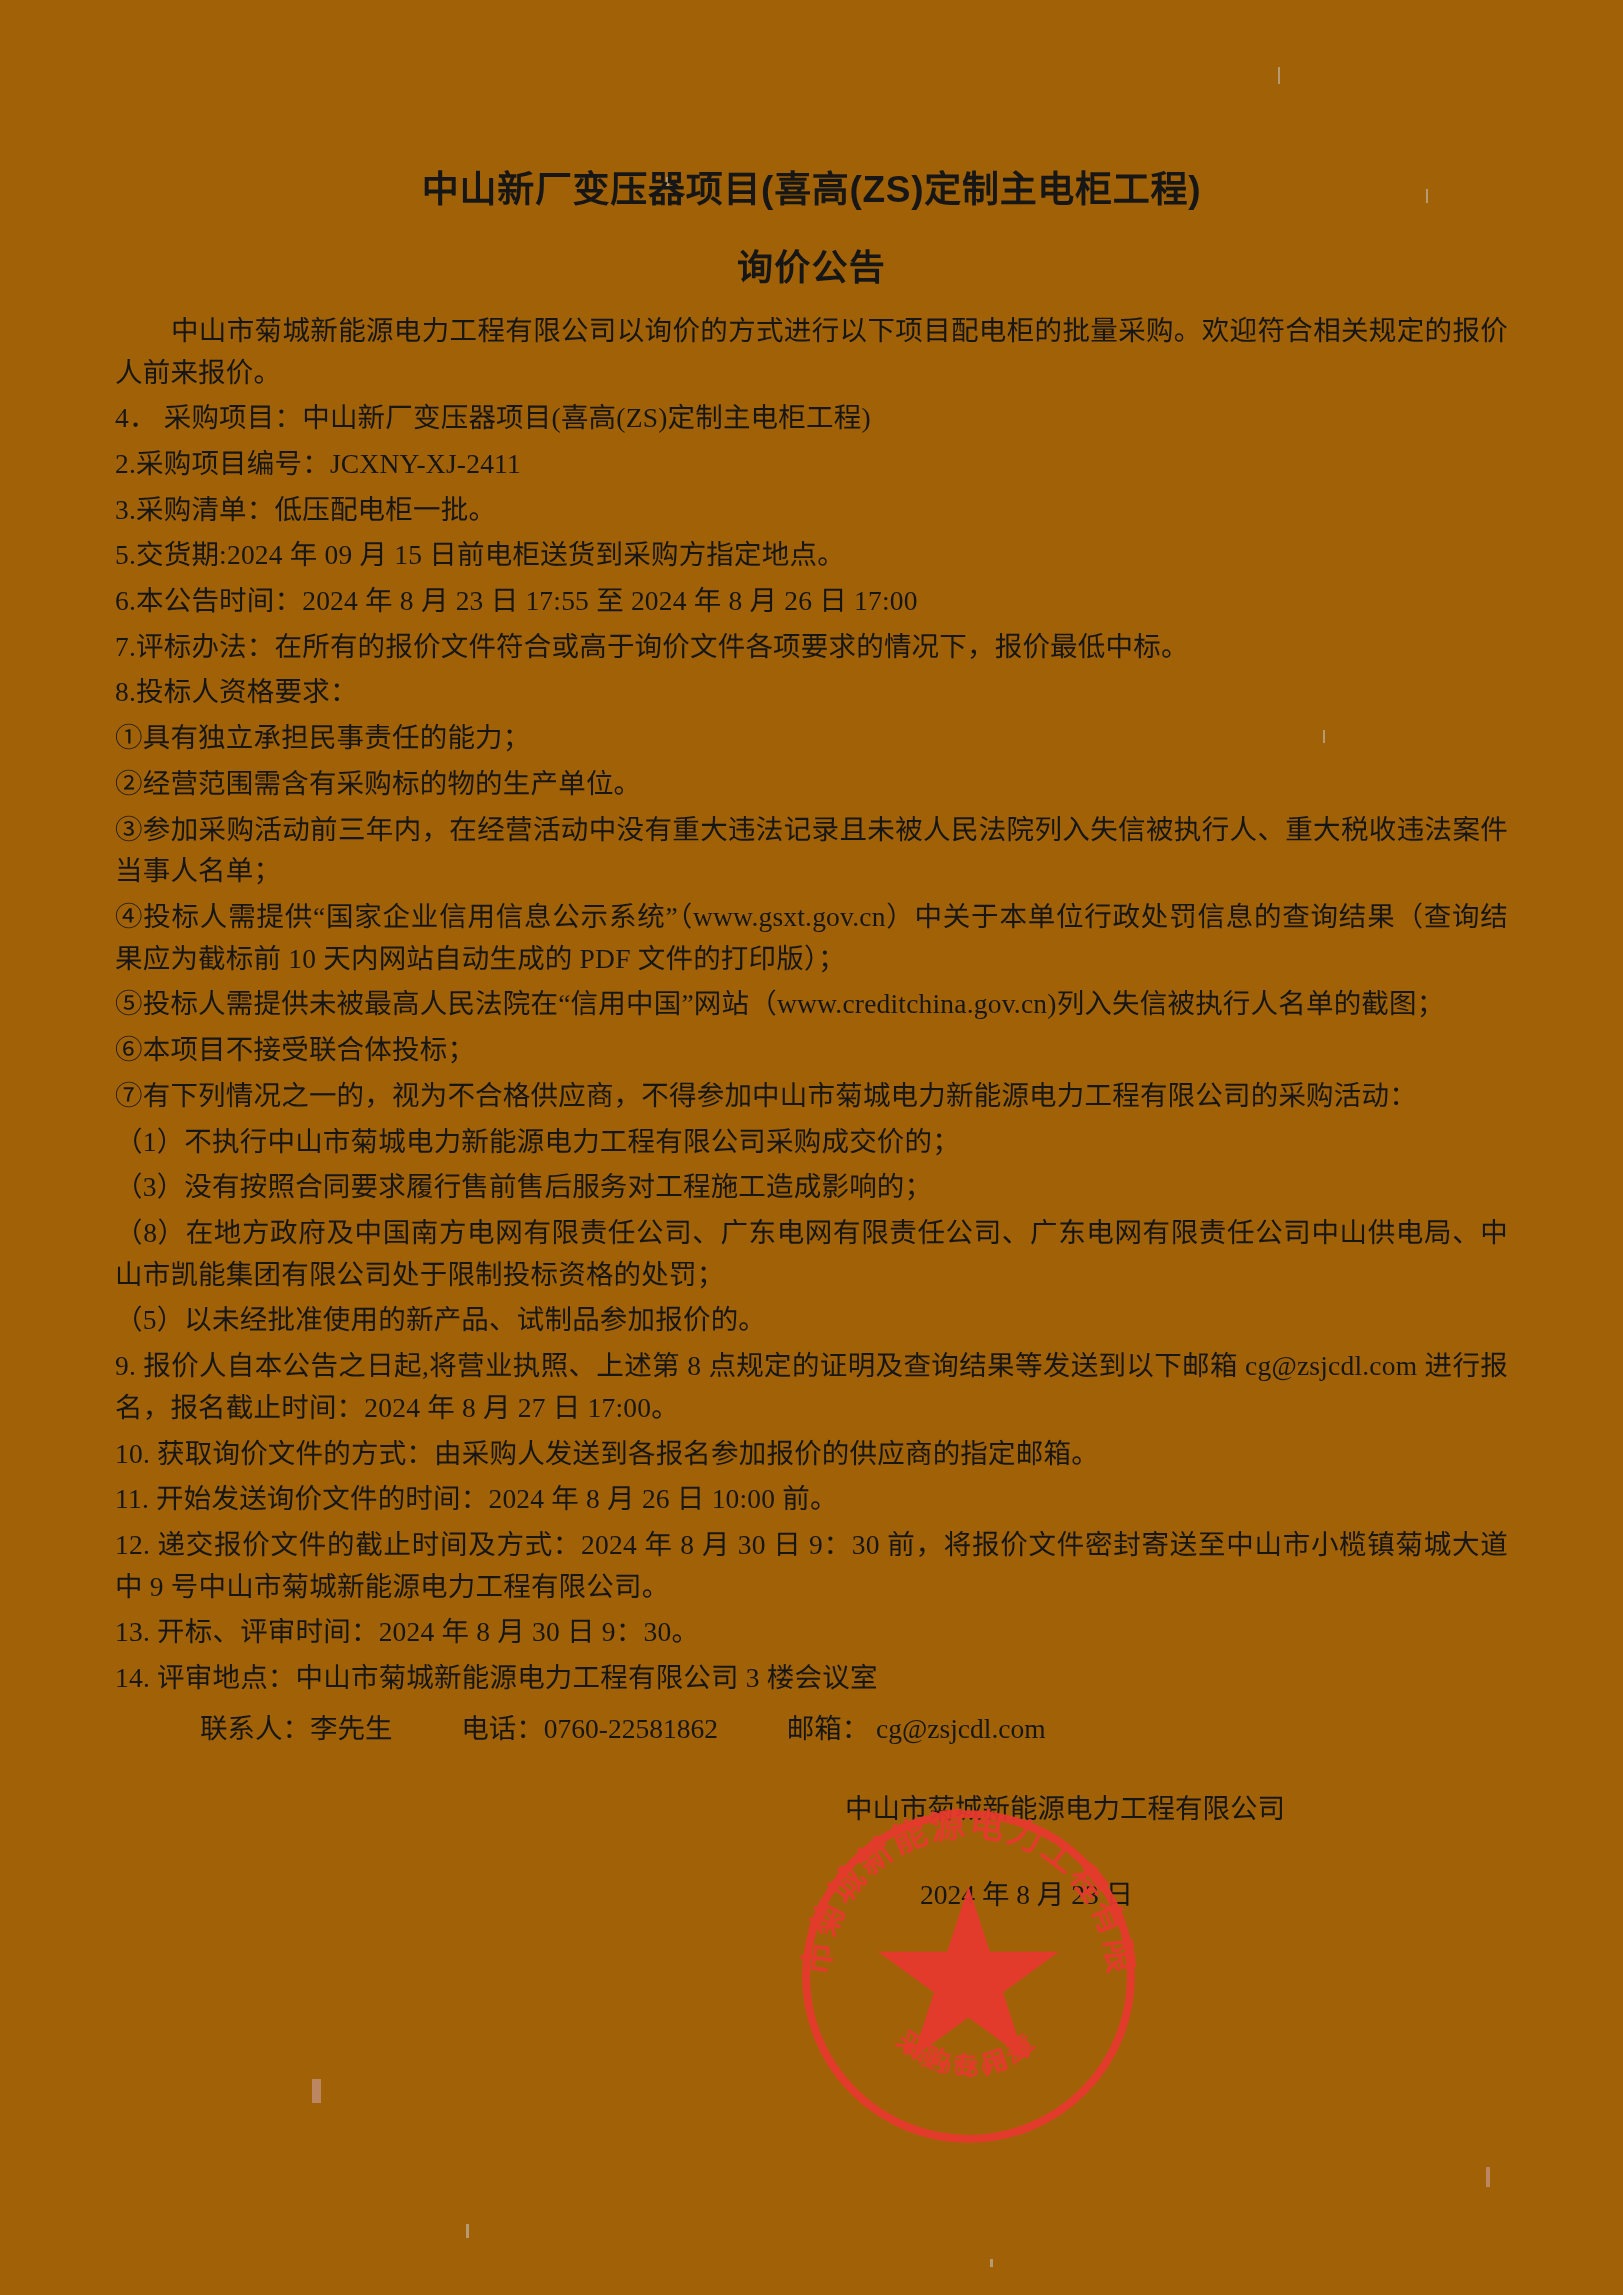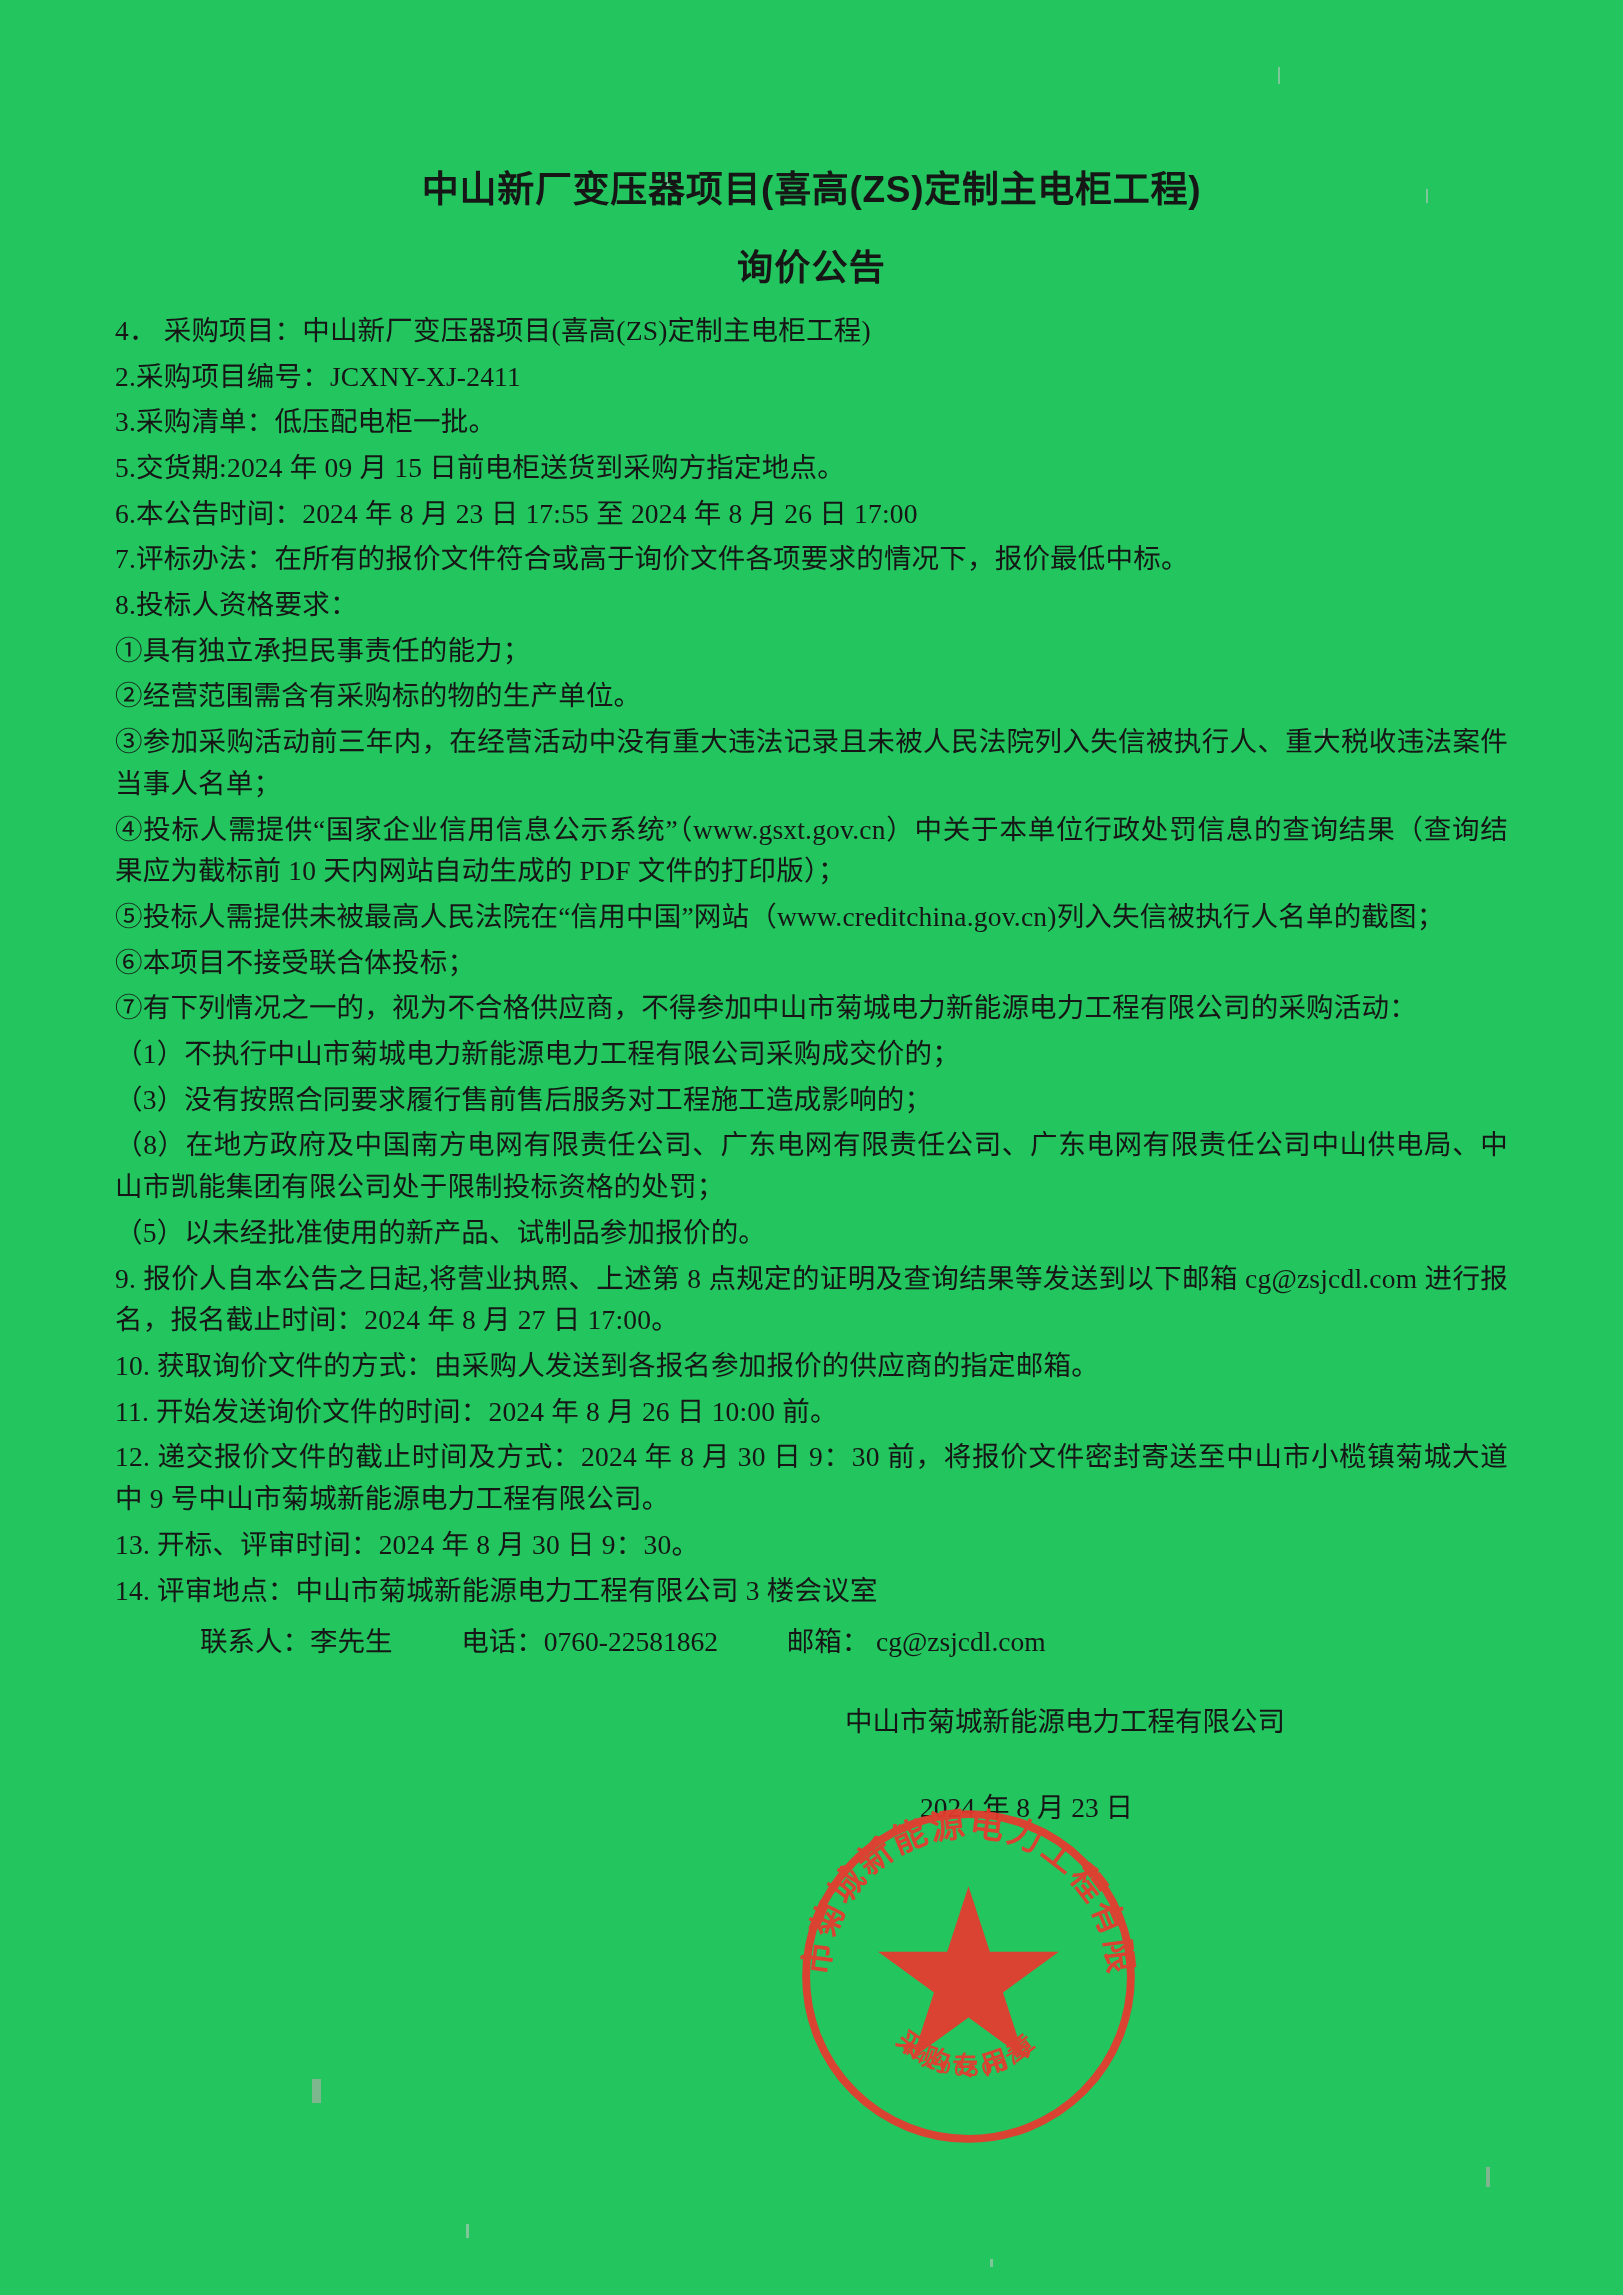--- a/index.html
+++ b/index.html
@@ -9,21 +9,21 @@
     background: #ffffff;
   }
   body {
     font-family: "Liberation Serif", "DejaVu Serif", serif;
     color: #161616;
   }
   #page {
     position: relative;
     width: 1623px;
     height: 2295px;
-    background: #22c55e;
+    background: #a16207;
     overflow: hidden;
     box-sizing: border-box;
   }
   
   .speckle {
     position: absolute;
     background: #c9c9c9;
     opacity: .55;
     pointer-events: none;
   }
@@ -135,20 +135,21 @@
   <span class="speckle pinkish" style="left:1486px;top:2167px;width:3.9px;height:19.6px;"></span>
   <span class="speckle" style="left:990px;top:2259px;width:2.6px;height:7.9px;"></span>
   <span class="speckle" style="left:466px;top:2224px;width:2.6px;height:14.4px;"></span>
 
   <div id="content">
 
     <h1 class="title-main">中山新厂变压器项目(喜高(ZS)定制主电柜工程)</h1>
     <h2 class="title-sub">询价公告</h2>
 
     <div class="body-block">
+      <p class="line indent2">中山市菊城新能源电力工程有限公司以询价的方式进行以下项目配电柜的批量采购。欢迎符合相关规定的报价人前来报价。</p>
 
       <p class="line">4． 采购项目：中山新厂变压器项目(喜高(ZS)定制主电柜工程)</p>
       <p class="line">2.采购项目编号：JCXNY-XJ-2411</p>
       <p class="line">3.采购清单：低压配电柜一批。</p>
       <p class="line">5.交货期:2024 年 09 月 15 日前电柜送货到采购方指定地点。</p>
       <p class="line">6.本公告时间：2024 年 8 月 23 日 17:55 至 2024 年 8 月 26 日 17:00</p>
       <p class="line">7.评标办法：在所有的报价文件符合或高于询价文件各项要求的情况下，报价最低中标。</p>
       <p class="line">8.投标人资格要求：</p>
       <p class="line">①具有独立承担民事责任的能力；</p>
       <p class="line">②经营范围需含有采购标的物的生产单位。</p>

